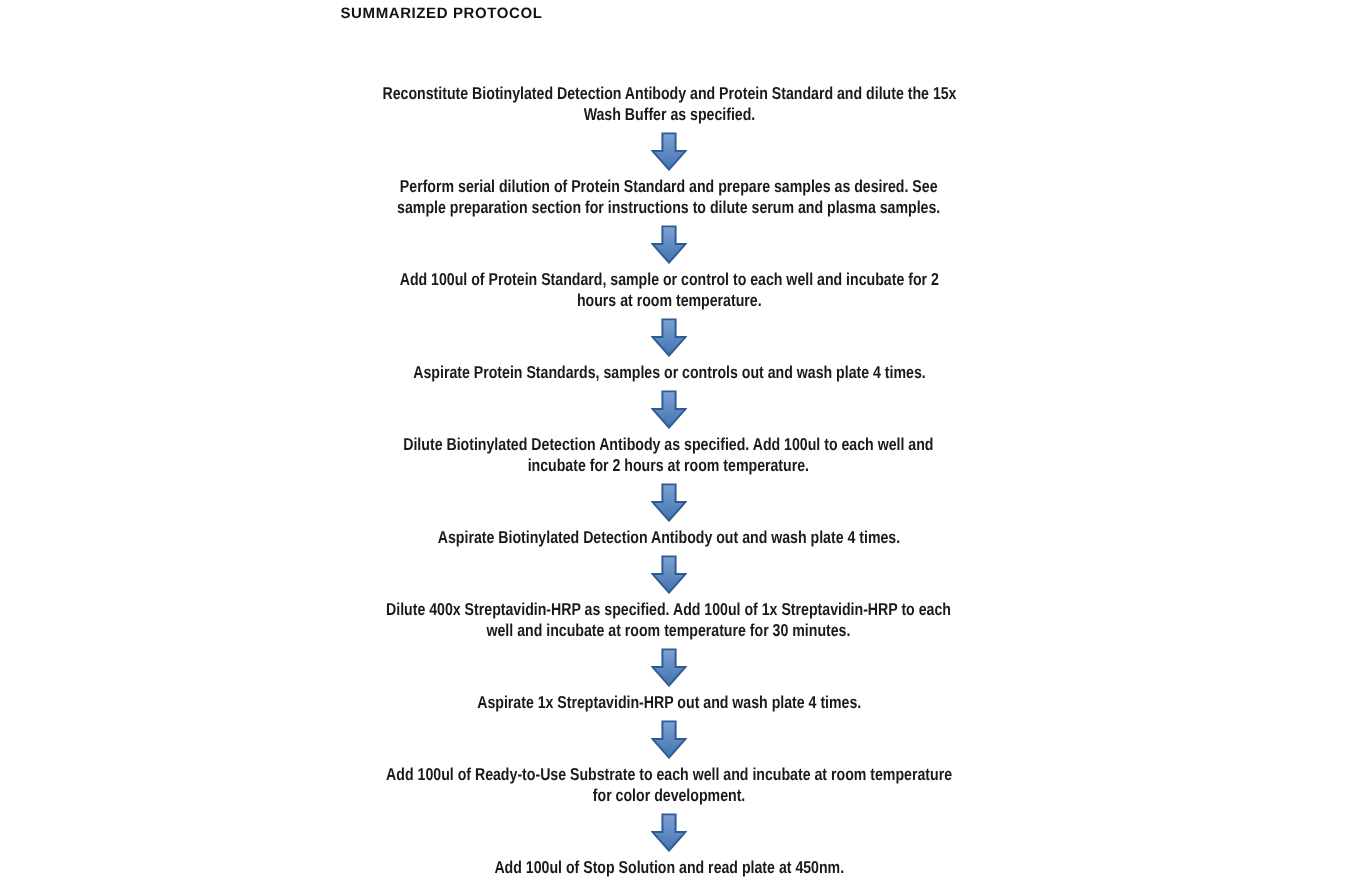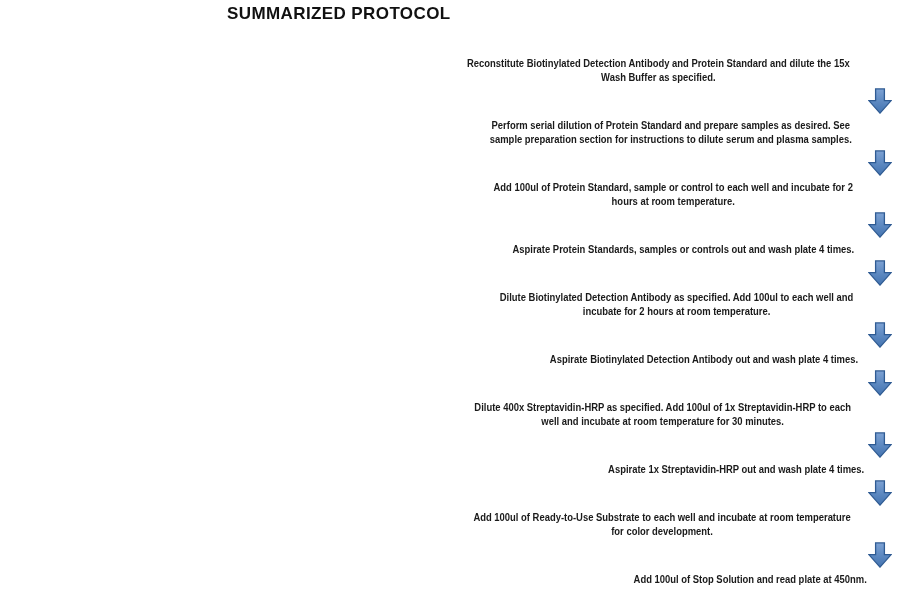--- a/index.html
+++ b/index.html
@@ -9,34 +9,34 @@
     background: #ffffff;
     position: relative;
     overflow: hidden;
     font-family: "Liberation Sans", sans-serif;
   }
   .page-title {
     position: absolute;
     left: 227px;
     top: 4px;
     margin: 0;
-    font-size: 17px;
+    font-size: 10px;
     font-weight: bold;
     letter-spacing: 0.4px;
     color: #111111;
     white-space: pre;
   }
   .flow {
     position: absolute;
     top: 56px;
     left: 0;
     width: 892px;
     display: flex;
     flex-direction: column;
-    align-items: flex-end;
+    align-items: center;
     gap: 4px;
   }
   .step {
     margin: 0;
     font-size: 11.5px;
     font-weight: bold;
     line-height: 14px;
     color: var(--text-color, #1a1a1a);
     white-space: pre;
     text-align: center;

